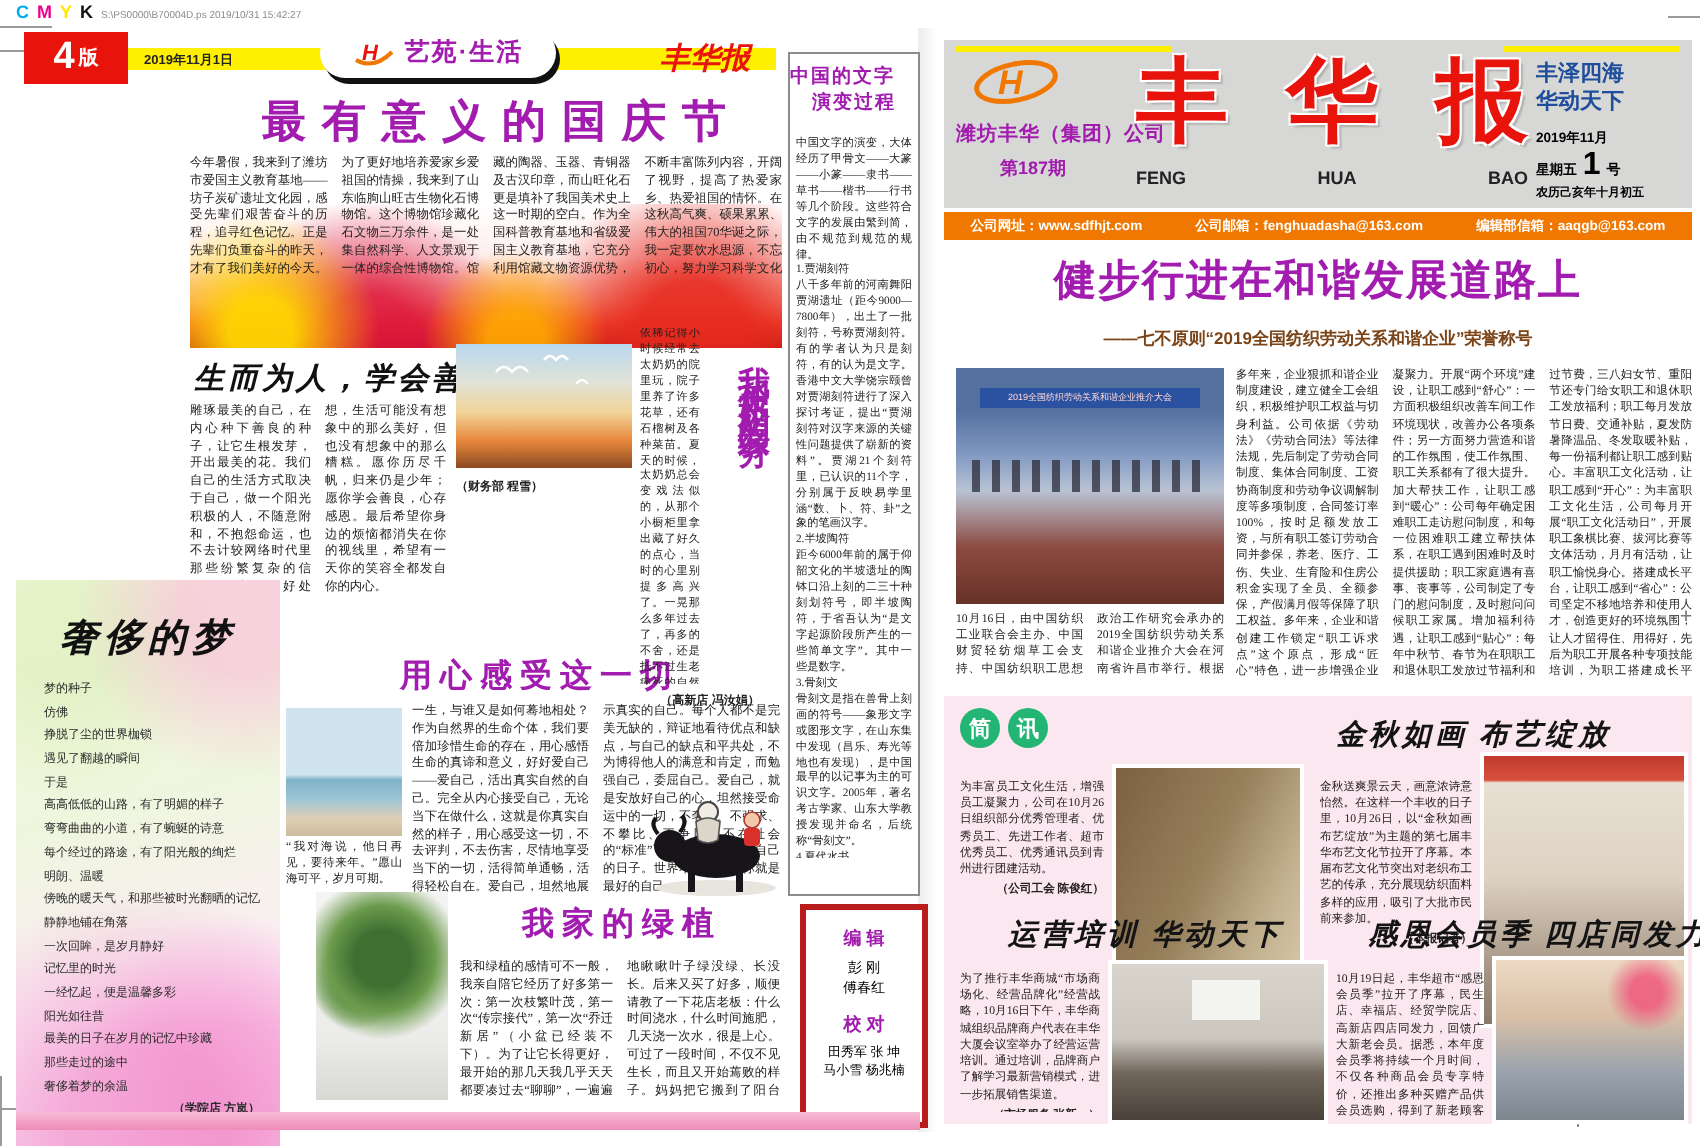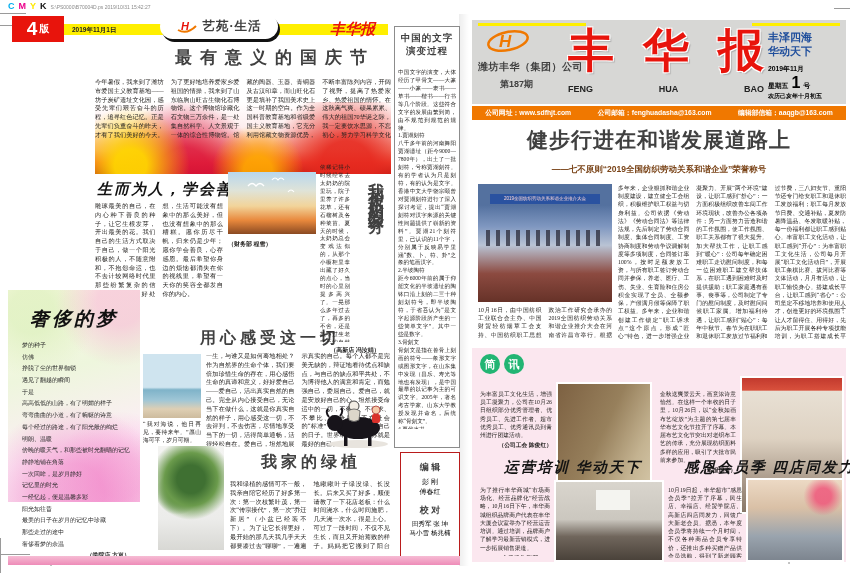--- a/index.html
+++ b/index.html
@@ -1,19 +1,19 @@
 <!DOCTYPE html>
 <html><head>
 <meta charset="utf-8">
 <style>
   html,body{margin:0;padding:0;background:#ffffff;}
   #stage{position:relative;width:850px;height:573px;background:#ffffff;overflow:hidden;
          font-family:"Liberation Sans",sans-serif;}
   .abs{position:absolute;}
-  .hd{font-family:"Liberation Sans",sans-serif;font-weight:bold;color:#404040;}
+  .hd{font-family:"Liberation Sans",sans-serif;font-weight:bold;color:#a21caf;}
   .col-text{font-family:"Liberation Serif",serif;font-size:6.2px;line-height:1.42;
             text-align:justify;color:#23211f;overflow:hidden;column-gap:7px;}
   .byline{display:block;text-align:right;font-weight:bold;margin-top:2px;}
   .regline{background:#9a9a9a;}
   
   .edition-box{background:#e8140c;color:#fff;display:flex;align-items:center;justify-content:center;}
   .ystrip{background:#ffef00;}
   .section-bubble{background:#fff;border-radius:14px;display:flex;align-items:center;gap:4px;
                   justify-content:center;box-shadow:2px 3px 0 #111;}
   
@@ -57,21 +57,21 @@
   .orange-bar{background:#f07800;color:#fff;display:flex;align-items:center;justify-content:space-around;
               font-size:6.8px;font-weight:bold;}
   .slogan{color:#1f4e9c;font-weight:bold;font-size:11px;line-height:1.3;
           font-family:"Liberation Serif",serif;}
   .badge{background:#22b573;color:#fff;border-radius:50%;display:flex;align-items:center;
          justify-content:center;font-weight:bold;font-size:11px;}
   .brief-title{font-family:"Liberation Serif",serif;font-weight:bold;font-style:italic;
                font-size:14.5px;color:#141414;letter-spacing:2px;white-space:nowrap;}
   .pink-panel{background:#fbe7ef;}
   .wenzi-box{border:1px solid #8c8c8c;background:#fff;}
-  .ed-box{border:1px solid #b91c1c;background:#fff;}
+  .ed-box{border:3px solid #b91c1c;background:#fff;}
   .plus{color:#777;font-size:10px;font-family:"DejaVu Sans Mono",monospace;}
 </style>
 </head>
 <body>
 
 <div id="stage">
 
   <div class="abs" style="left:8px;top:1px;display:flex;gap:4px;align-items:baseline;">
     <span style="font-weight:bold;font-size:9px;color:#00aeef;">C</span>
     <span style="font-weight:bold;font-size:9px;color:#ec008c;">M</span>
@@ -101,21 +101,21 @@
       <svg width="22" height="15" viewBox="0 0 22 15">
           <path d="M2 11 Q11 16 20 7" stroke="#f07800" stroke-width="2" fill="none"></path>
           <text x="5" y="11" font-size="11" font-weight="bold" font-style="italic" fill="#e8140c">H</text>
         </svg>
     </span>
     <span class="hd" style="font-size:12.5px;letter-spacing:1px;">艺苑·生活</span>
   </div>
   <div class="abs" style="left:330px;top:20px;font-size:15px;font-weight:bold;font-style:italic;color:#e8140c;font-family:'Liberation Serif',serif;">丰华报</div>
 
   <div class="abs flag-img photo" style="left:95px;top:102px;width:296px;height:72px;"></div>
-  <div class="abs hd" style="left:79px;top:46px;width:296px;text-align:right;font-size:17px;letter-spacing:8px;">最有意义的国庆节</div>
+  <div class="abs hd" style="left:103px;top:46px;width:296px;text-align:center;font-size:22px;letter-spacing:8px;">最有意义的国庆节</div>
   <div class="abs col-text" style="left:95px;top:78px;width:296px;height:62px;column-count:4;">
     <span>今年暑假，我来到了潍坊市爱国主义教育基地——坊子炭矿遗址文化园，感受先辈们艰苦奋斗的历程，追寻红色记忆。正是先辈们负重奋斗的昨天，才有了我们美好的今天。为了更好地培养爱家乡爱祖国的情操，我来到了山东临朐山旺古生物化石博物馆。这个博物馆珍藏化石文物三万余件，是一处集自然科学、人文景观于一体的综合性博物馆。馆藏的陶器、玉器、青铜器及古汉印章，而山旺化石更是填补了我国美术史上这一时期的空白。作为全国科普教育基地和省级爱国主义教育基地，它充分利用馆藏文物资源优势，不断丰富陈列内容，开阔了视野，提高了热爱家乡、热爱祖国的情怀。在这秋高气爽、硕果累累、伟大的祖国70华诞之际，我一定要饮水思源，不忘初心，努力学习科学文化知识，长大后成为建设祖国的栋梁之材，把我们的祖国建设得更加繁荣富强，这就是我最有意义的国庆节。</span>
     
   </div>
 
   <div class="abs" style="left:97px;top:180px;font-size:15px;font-weight:bold;font-style:italic;letter-spacing:2px;font-family:'Liberation Serif',serif;color:#111;">生而为人，学会善良</div>
   <div class="abs hands-img photo" style="left:228px;top:172px;width:88px;height:62px;">
     <svg width="88" height="40">
         <path d="M20 14 q4 -5 8 0 q4 -5 8 0" stroke="#fff" stroke-width="1.3" fill="none"></path>
         <path d="M44 8 q3 -4 6 0 q3 -4 6 0" stroke="#fff" stroke-width="1.2" fill="none"></path>
@@ -132,21 +132,21 @@
   <div class="abs hd" style="left:160px;top:328px;width:220px;text-align:center;font-size:16px;letter-spacing:4px;">用心感受这一切</div>
   <div class="abs sea-img photo" style="left:143px;top:354px;width:58px;height:64px;"></div>
   <div class="abs col-text" style="left:143px;top:420px;width:58px;height:32px;font-size:5.8px;">
     <span>“我对海说，他日再见，要待来年。”愿山海可平，岁月可期。</span>
   </div>
   <div class="abs col-text" style="left:206px;top:352px;width:184px;height:100px;column-count:2;">
     <span>一生，与谁又是如何蓦地相处？作为自然界的生命个体，我们要倍加珍惜生命的存在，用心感悟生命的真谛和意义，好好爱自己——爱自己，活出真实自然的自己。完全从内心接受自己，无论当下在做什么，这就是你真实自然的样子，用心感受这一切，不去评判，不去伤害，尽情地享受当下的一切，活得简单通畅，活得轻松自在。爱自己，坦然地展示真实的自己。每个人都不是完美无缺的，辩证地看待优点和缺点，与自己的缺点和平共处，不为博得他人的满意和肯定，而勉强自己，委屈自己。爱自己，就是安放好自己的心，坦然接受命运中的一切，不奢望、不强求、不攀比、不争风，不在社会的“标准”下迷失，静静地过自己的日子。世界本无定相，你就是最好的自己。</span>
     
   </div>
 
-  <div class="abs poem-bg" style="left:8px;top:290px;width:132px;height:212px;padding:0;">
+  <div class="abs poem-bg" style="left:8px;top:290px;width:132px;height:284px;padding:0;">
     <div style="text-align:center;margin-top:16px;font-size:19px;font-weight:bold;font-style:italic;font-family:'Liberation Serif',serif;letter-spacing:3px;color:#111;">奢侈的梦</div>
     <div style="padding:8px 0 0 14px;">
       <div class="poem-line">梦的种子</div>
       <div class="poem-line">仿佛</div>
       <div class="poem-line">挣脱了尘的世界枷锁</div>
       <div class="poem-line">遇见了翻越的瞬间</div>
       <div class="poem-line">于是</div>
       <div class="poem-line">高高低低的山路，有了明媚的样子</div>
       <div class="poem-line">弯弯曲曲的小道，有了蜿蜒的诗意</div>
       <div class="poem-line">每个经过的路途，有了阳光般的绚烂</div>
@@ -185,21 +185,21 @@
       <rect x="24" y="55" width="3.5" height="11" fill="#17141a"></rect>
       <rect x="48" y="55" width="3.5" height="11" fill="#17141a"></rect>
       <circle cx="34" cy="26" r="5" fill="#f2ede4" stroke="#444" stroke-width="1"></circle>
       <path d="M28 31 q6 -4 12 0 l-1 9 q-5 3 -10 0 z" fill="#dcd6ca" stroke="#555" stroke-width=".8"></path>
       <circle cx="56" cy="30" r="4" fill="#f5c9a8" stroke="#a33" stroke-width=".8"></circle>
       <rect x="52" y="34" width="8" height="9" rx="2" fill="#d9302a"></rect>
     </svg>
   </div>
 
   <div class="abs wenzi-box" style="left:394px;top:26px;width:64px;height:420px;">
-    <div class="hd" style="text-align:center;font-size:9.5px;margin-top:5px;letter-spacing:1px;">中国的文字</div>
+    <div class="hd" style="text-align:left;font-size:9.5px;margin-top:5px;letter-spacing:1px;">中国的文字</div>
     <div class="hd" style="text-align:center;font-size:9.5px;letter-spacing:1px;">演变过程</div>
     <div class="col-text" style="margin:3px 3px 0 3px;height:368px;font-size:5.6px;white-space:pre-line;">
       <span>中国文字的演变，大体经历了甲骨文——大篆——小篆——隶书——草书——楷书——行书等几个阶段。这些符合文字的发展由繁到简，由不规范到规范的规律。
 1.贾湖刻符
 八千多年前的河南舞阳贾湖遗址（距今9000—7800年），出土了一批刻符，号称贾湖刻符。有的学者认为只是刻符，有的认为是文字。香港中文大学饶宗颐曾对贾湖刻符进行了深入探讨考证，提出“贾湖刻符对汉字来源的关键性问题提供了崭新的资料”。贾湖21个刻符里，已认识的11个字，分别属于反映易学里涵“数、卜、符、卦”之象的笔画汉字。
 2.半坡陶符
 距今6000年前的属于仰韶文化的半坡遗址的陶钵口沿上刻的二三十种刻划符号，即半坡陶符，于省吾认为“是文字起源阶段所产生的一些简单文字”。其中一些是数字。
 3.骨刻文
 骨刻文是指在兽骨上刻画的符号——象形文字或图形文字，在山东集中发现（昌乐、寿光等地也有发现），是中国最早的以记事为主的可识文字。2005年，著名考古学家、山东大学教授发现并命名，后统称“骨刻文”。
 4.夏代水书
@@ -278,20 +278,21 @@
   <div class="abs pink-panel" style="left:472px;top:348px;width:374px;height:214px;">
     <div class="abs badge" style="left:8px;top:6px;width:20px;height:20px;">简</div>
     <div class="abs badge" style="left:32px;top:6px;width:20px;height:20px;">讯</div>
 
     <div class="abs col-text" style="left:8px;top:42px;width:72px;height:116px;font-size:5.8px;">
       <span>为丰富员工文化生活，增强员工凝聚力，公司在10月26日组织部分优秀管理者、优秀员工、先进工作者、超市优秀员工、优秀通讯员到青州进行团建活动。</span>
       <span class="byline">（公司工会 陈俊红）</span>
     </div>
     <div class="abs mount-img photo" style="left:84px;top:34px;width:92px;height:126px;border:2px solid #fff;"></div>
 
+    <div class="abs brief-title" style="left:196px;top:10px;">金秋如画  布艺绽放</div>
     <div class="abs col-text" style="left:188px;top:42px;width:76px;height:116px;font-size:5.8px;">
       <span>金秋送爽景云天，画意浓诗意怡然。在这样一个丰收的日子里，10月26日，以“金秋如画 布艺绽放”为主题的第七届丰华布艺文化节拉开了序幕。本届布艺文化节突出对老织布工艺的传承，充分展现纺织面料多样的应用，吸引了大批市民前来参加。</span>
       <span class="byline">（本报记者）</span>
     </div>
     <div class="abs crowd-img photo" style="left:268px;top:28px;width:100px;height:134px;border:2px solid #fff;"></div>
 
     <div class="abs brief-title" style="left:32px;top:110px;">运营培训  华动天下</div>
     <div class="abs col-text" style="left:8px;top:138px;width:70px;height:70px;font-size:5.8px;">
       <span>为了推行丰华商城“市场商场化、经营品牌化”经营战略，10月16日下午，丰华商城组织品牌商户代表在丰华大厦会议室举办了经营运营培训。通过培训，品牌商户了解学习最新营销模式，进一步拓展销售渠道。</span>
       <span class="byline">（市场服务 张新一）</span>

